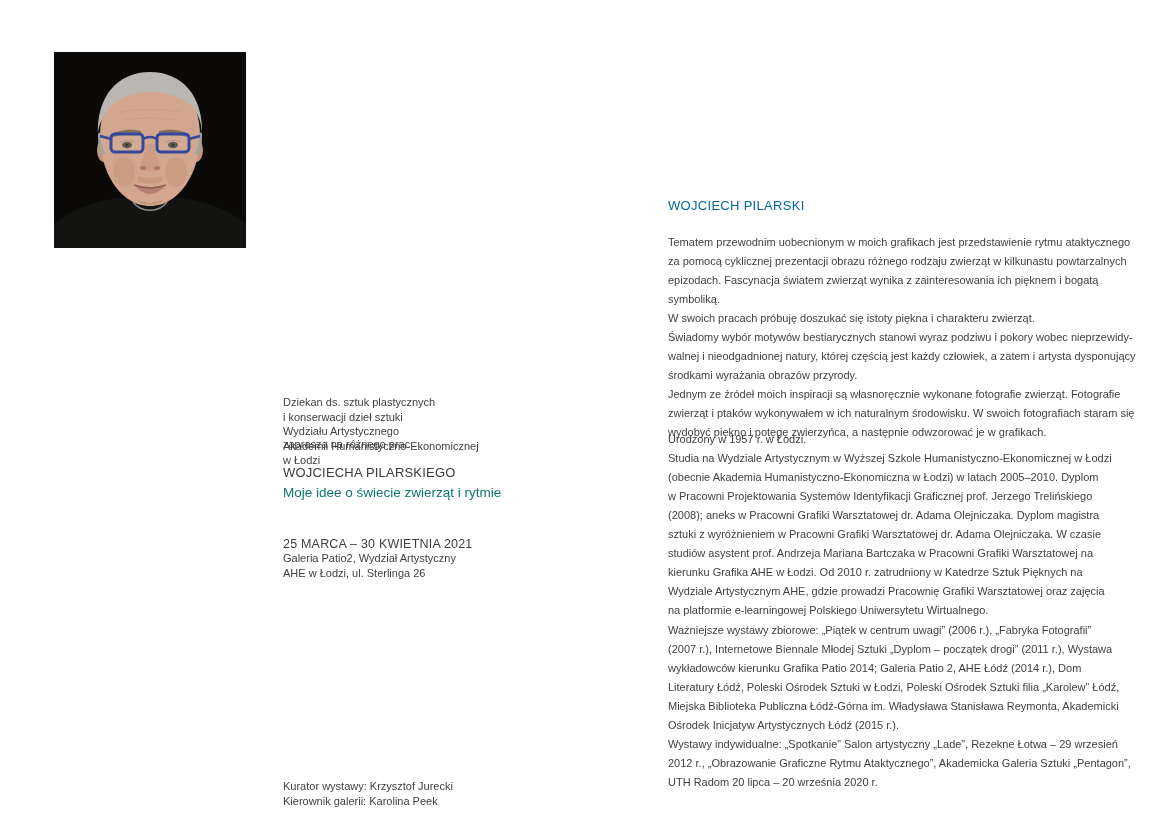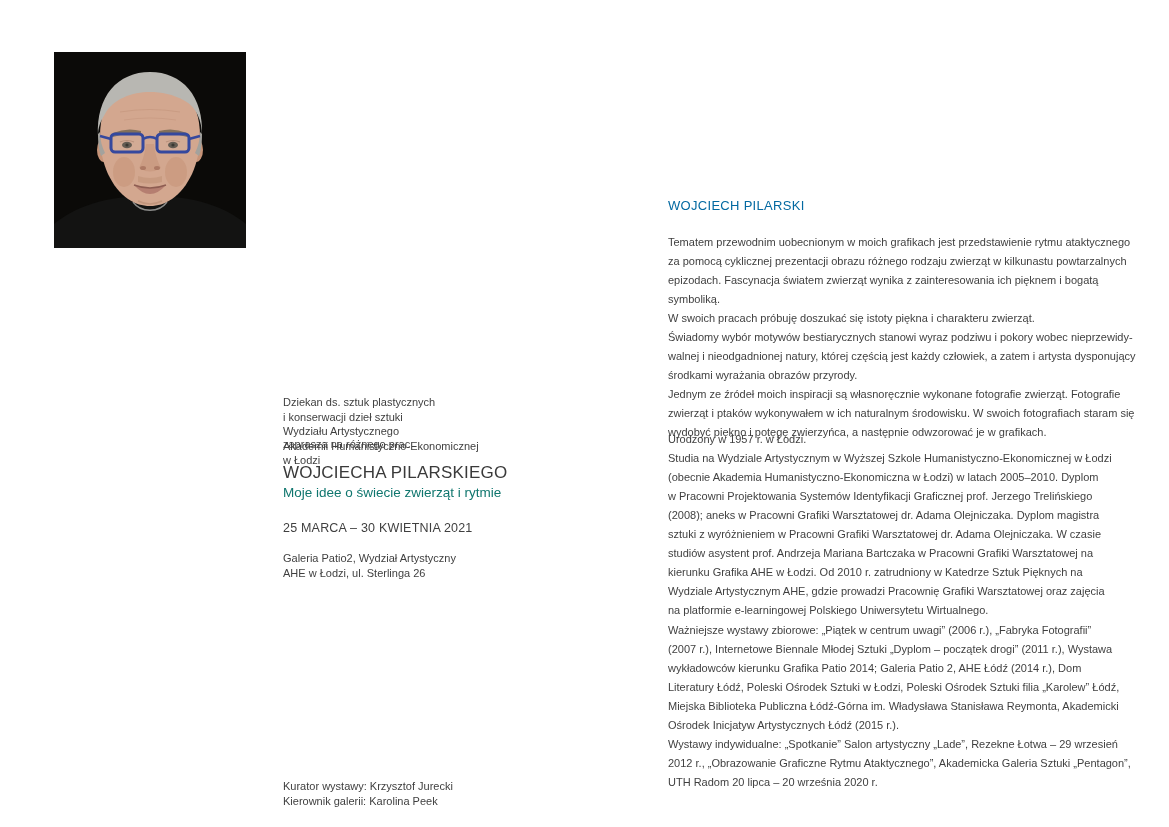--- a/index.html
+++ b/index.html
@@ -32,31 +32,31 @@
     font-size: 11px; line-height: 14.5px;
     white-space: pre-line;
     margin-top: 40px;
   }
   .invite-text {
     left: 283px; top: 437px;
     font-size: 11px; line-height: 14.5px;
   }
   .artist-name {
     left: 283px; top: 464px;
-    font-size: 17px; line-height: 18px;
+    font-size: 13px; line-height: 18px;
     letter-spacing: 0.2px;
     color: #3a3a3a;
   }
   .exhibition-subtitle {
     left: 283px; top: 484px;
     font-size: 13.5px; line-height: 18px;
     color: #0f766e;
   }
   .date-range {
-    left: 283px; top: 520px;
+    left: 283px; top: 536px;
     font-size: 12.5px; line-height: 16px;
     letter-spacing: 0.2px;
     text-align: center;
   }
   .venue {
     left: 283px; top: 551px;
     font-size: 11px; line-height: 14.5px;
     white-space: pre-line;
   }
   .credits {

